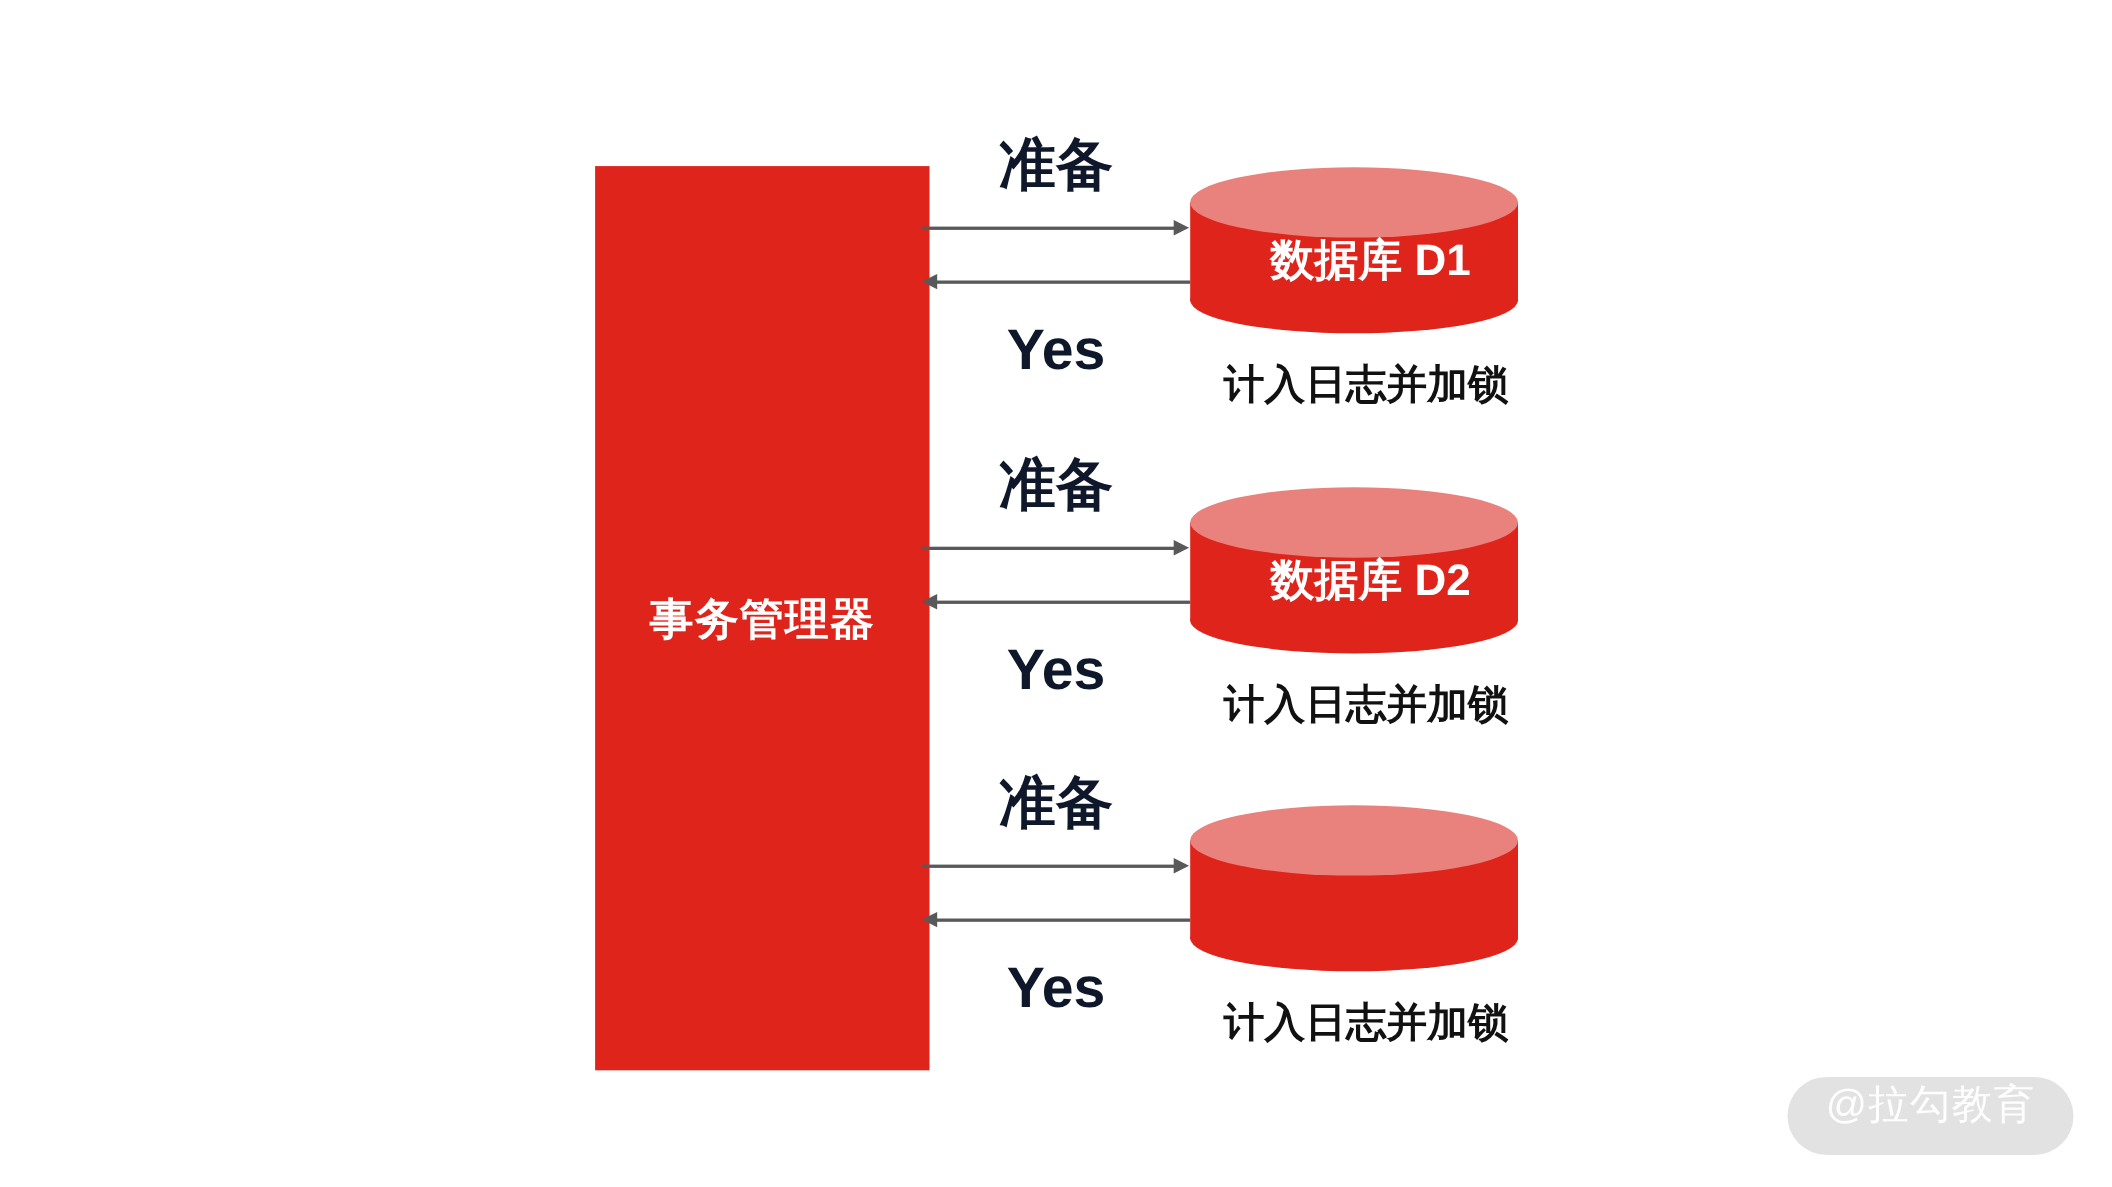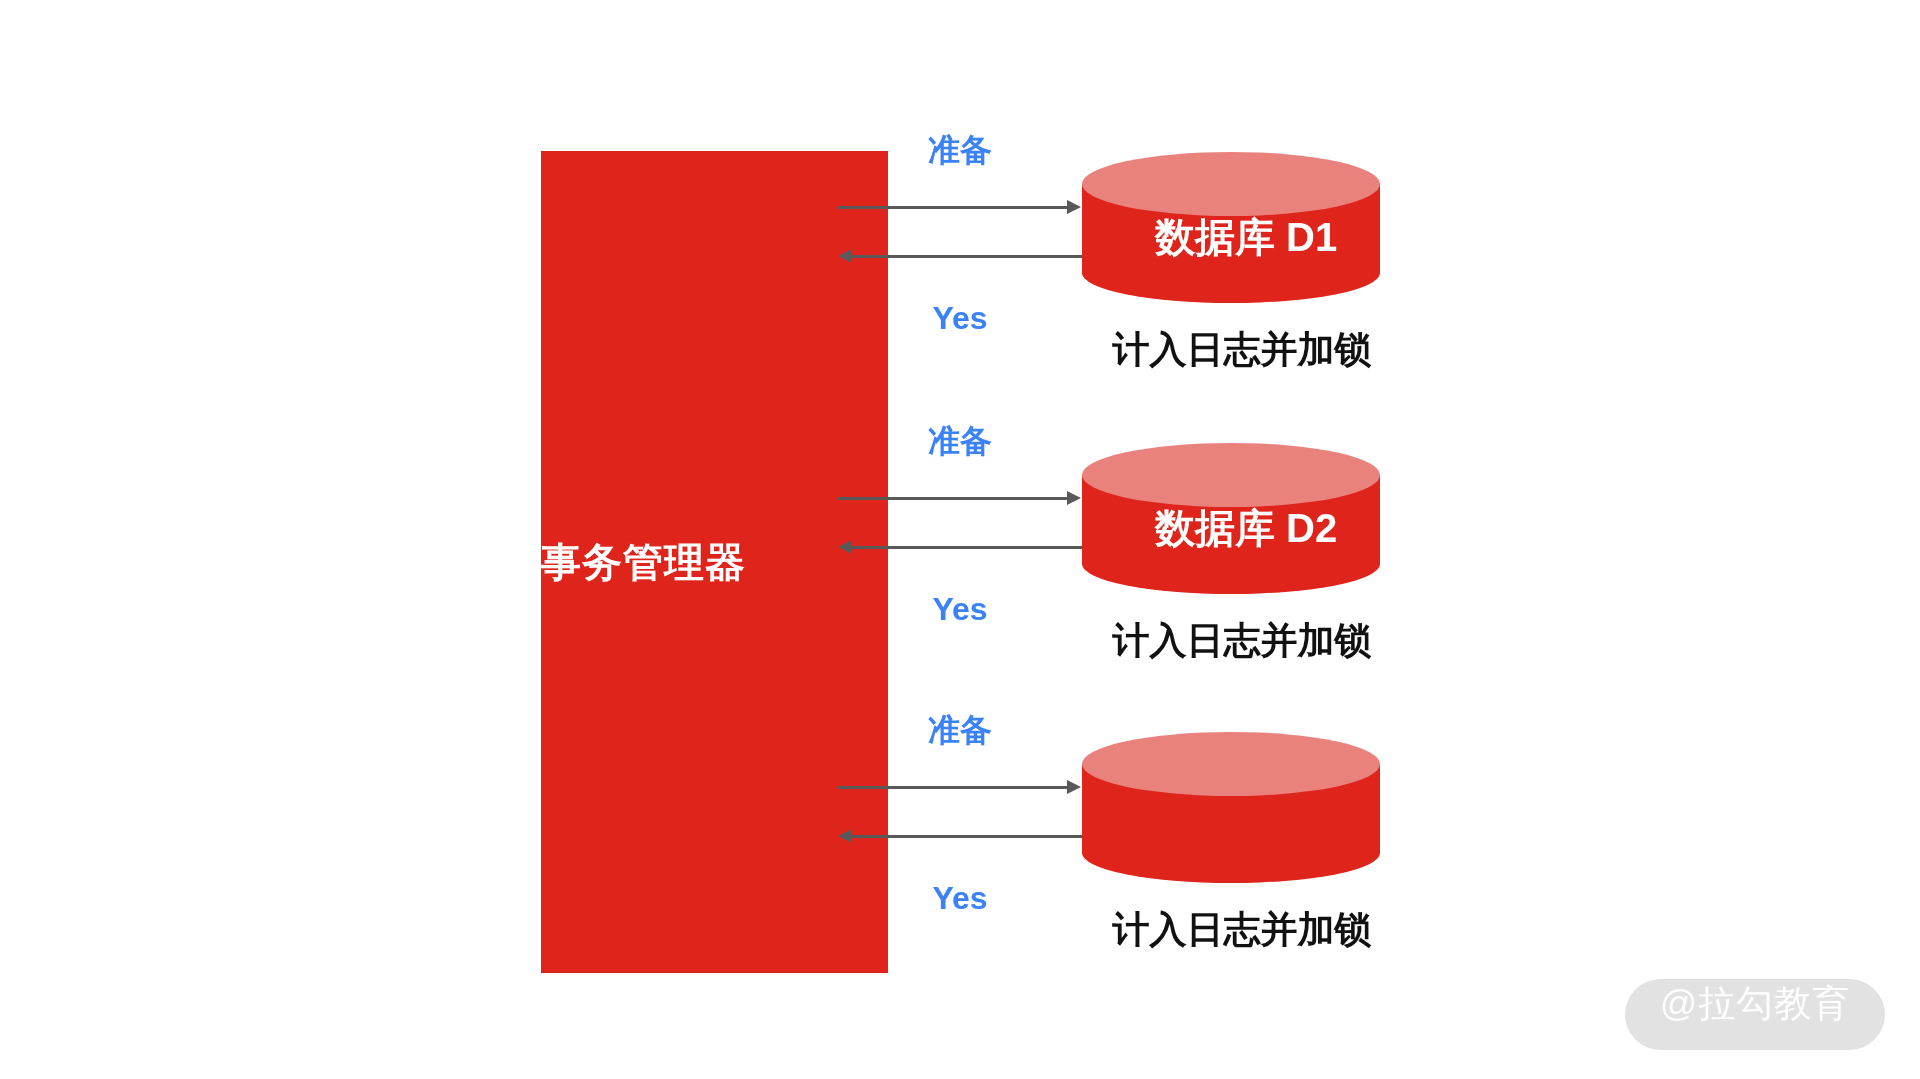--- a/index.html
+++ b/index.html
@@ -14,26 +14,26 @@
     height: 1079px;
     background: #ffffff;
     overflow: hidden;
   }
 
   
   .manager-box {
     position: absolute;
     left: 541px;
     top: 151px;
-    width: 347px;
+    width: 304px;
     height: 822px;
     background: #df241b;
     display: flex;
     align-items: center;
-    justify-content: flex-start;
+    justify-content: center;
   }
   .manager-label {
     color: #ffffff;
     font-size: 40px;
     font-weight: bold;
     letter-spacing: 1px;
     white-space: nowrap;
   }
 
   
@@ -45,23 +45,23 @@
   }
   .row-1 { top: 70px;  }
   .row-2 { top: 361px; }
   .row-3 { top: 650px; }
 
   .prepare-label, .yes-label {
     position: absolute;
     left: 870px;
     width: 180px;
     text-align: center;
-    font-size: 32px;
-    font-weight: bold;
-    color: #3b82f6;
+    font-size: 52px;
+    font-weight: bold;
+    color: #0f172a;
     line-height: 42px;
     white-space: nowrap;
   }
   .prepare-label { top: 59px; }
   .yes-label     { top: 227px; }
 
   .note-label {
     position: absolute;
     left: 1077px;
     top: 259px;

